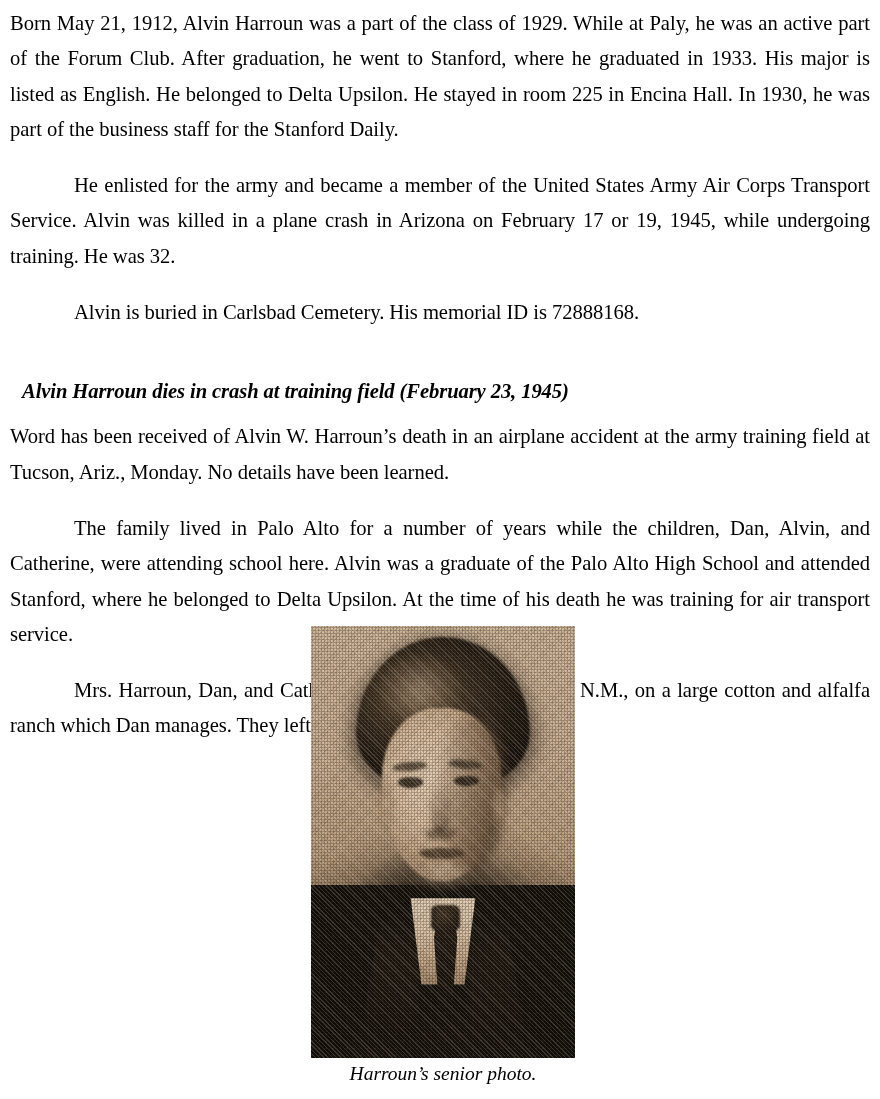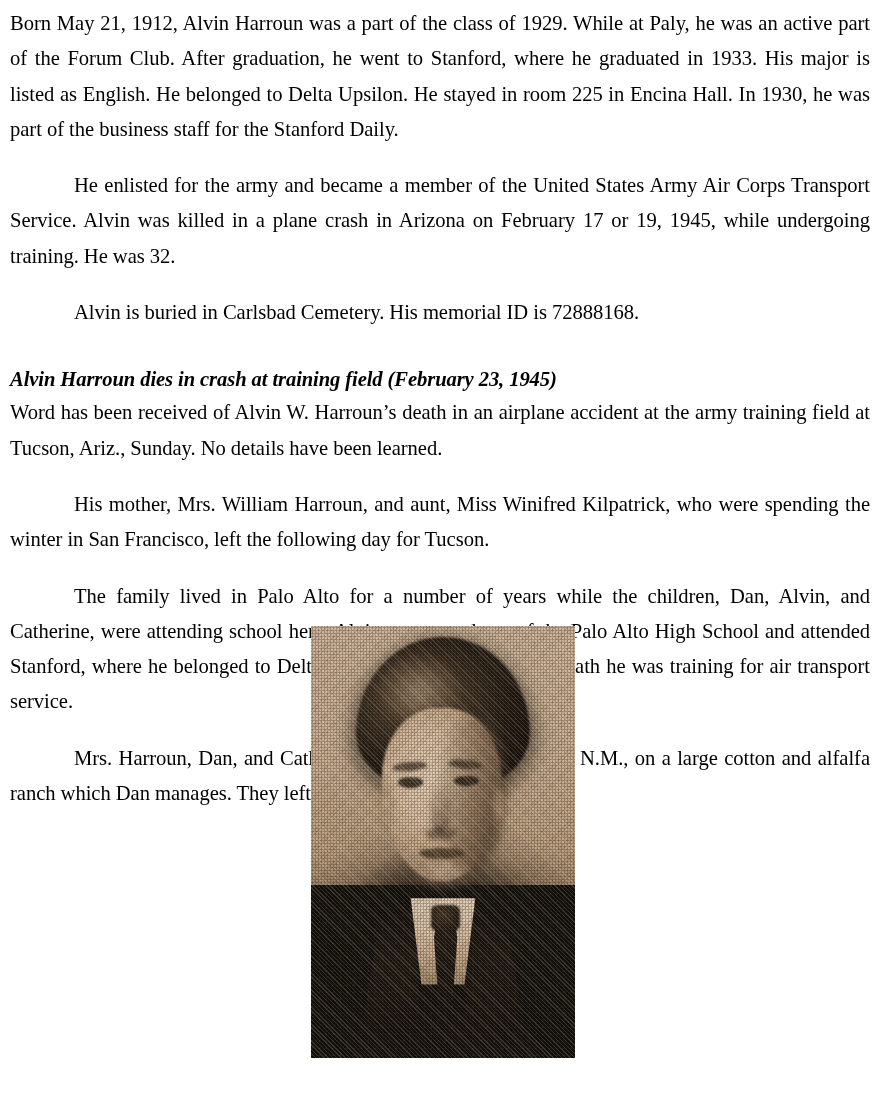--- a/index.html
+++ b/index.html
@@ -46,21 +46,21 @@
   p.indent {
     text-indent: 64px;
     margin-top: 21px;
   }
 
   .gap-sm {
     height: 33px;
   }
 
   h2.article-head {
-    margin: 0;
+    margin: 12px;
     font-size: 20.6px;
     line-height: 32px;
     font-weight: bold;
     font-style: italic;
     text-align: left;
     letter-spacing: -0.1px;
   }
 
   
   .photo-wrap {
@@ -333,23 +333,22 @@
     <p class="body-par">Born May 21, 1912, Alvin Harroun was a part of the class of 1929. While at Paly, he was an active part of the Forum Club. After graduation, he went to Stanford, where he graduated in 1933. His major is listed as English. He belonged to Delta Upsilon. He stayed in room 225 in Encina Hall. In 1930, he was part of the business staff for the Stanford Daily.</p>
 
     <p class="body-par indent">He enlisted for the army and became a member of the United States Army Air Corps Transport Service. Alvin was killed in a plane crash in Arizona on February 17 or 19, 1945, while undergoing training. He was 32.</p>
 
     <p class="body-par indent">Alvin is buried in Carlsbad Cemetery. His memorial ID is 72888168.</p>
 
     <div class="gap-sm"></div>
 
     <h2 class="article-head">Alvin Harroun dies in crash at training field (February 23, 1945)</h2>
 
-    <p class="body-par">Word has been received of Alvin W. Harroun’s death in an airplane accident at the army training field at Tucson, Ariz., Sunday. No details have been learned.</p>
-
-    <p class="body-par indent">His mother, Mrs. William Harroun, and aunt, Miss Winifred Kilpatrick, who were spending the winter in San Francisco, left the following day for Tucson.</p>
+    <p class="body-par">Word has been received of Alvin W. Harroun’s death in an airplane accident at the army training field at Tucson, Ariz., Monday. No details have been learned.</p>
+
 
     <p class="body-par indent">The family lived in Palo Alto for a number of years while the children, Dan, Alvin, and Catherine, were attending school here. Alvin was a graduate of the Palo Alto High School and attended Stanford, where he belonged to Delta Upsilon. At the time of his death he was training for air transport service.</p>
 
     <p class="body-par indent">Mrs. Harroun, Dan, and Cathereine now live near Carlsbad, N.M., on a large cotton and alfalfa ranch which Dan manages. They left Palo Alto eight or 10 years ago.</p>
 
   </div>
 
   <div class="photo-wrap">
     <div class="photo">
       <div class="bg"></div>
@@ -372,14 +371,15 @@
       <div class="lapel-r"></div>
       <div class="collar"></div>
       <div class="tie"></div>
       <div class="tie-knot"></div>
       <div class="halftone"></div>
       <div class="halftone2"></div>
       <div class="grain"></div>
     </div>
   </div>
 
+  <div class="caption">Harroun’s senior photo.</div>
 
 </div>
 
 </body></html>

